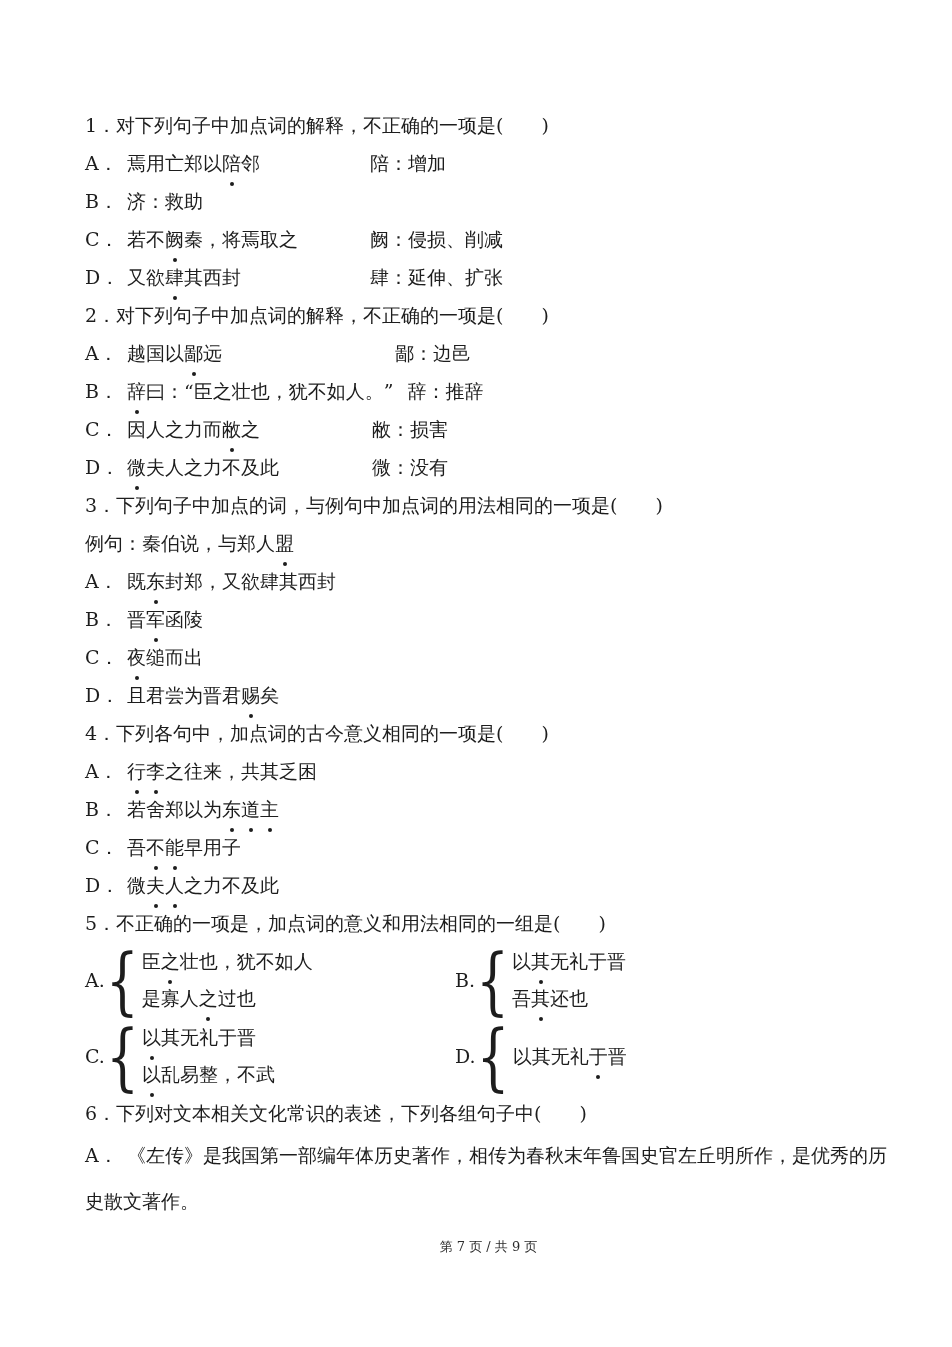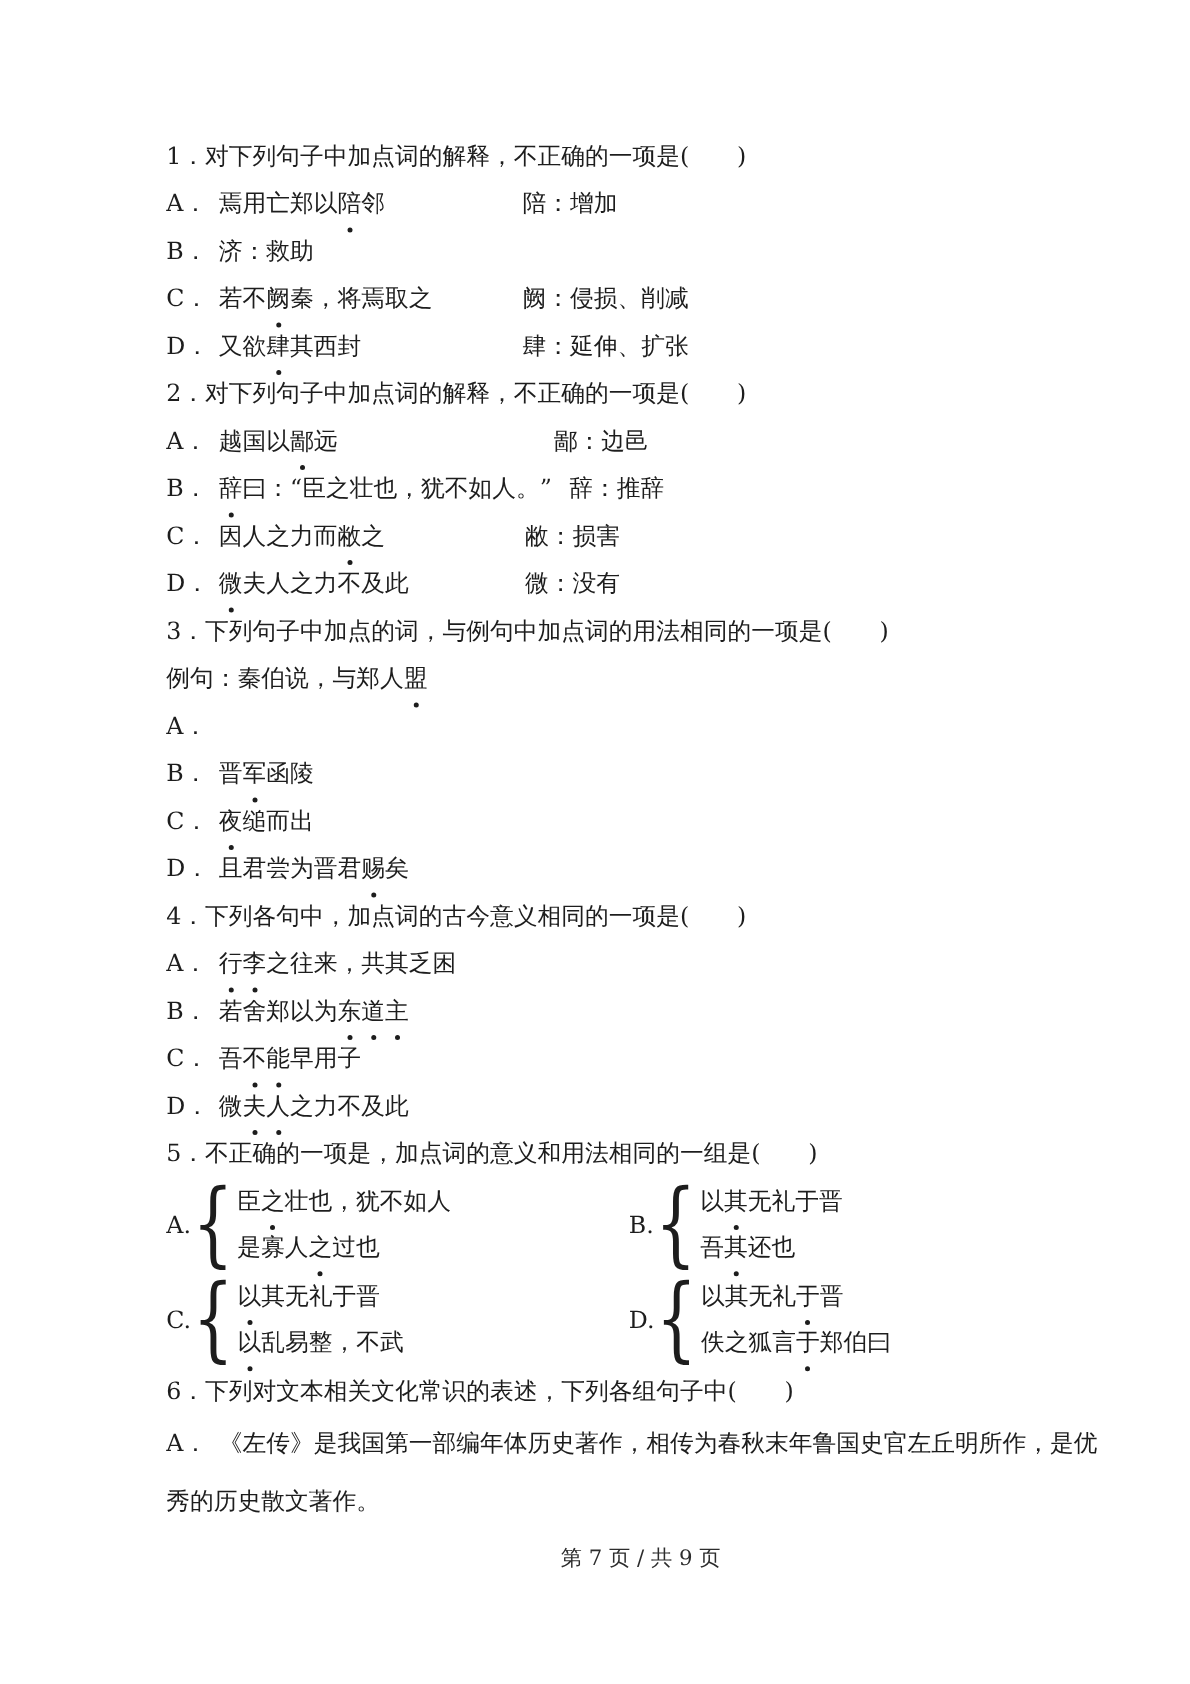--- a/index.html
+++ b/index.html
@@ -10,21 +10,20 @@
   body {
     width: 952px;
     height: 1347px;
     overflow: hidden;
     font-family: "DejaVu Serif", "Liberation Serif", serif;
     font-size: 19px;
     color: #1d1d1d;
   }
   .content {
     padding: 106px 60px 0 85px;
-    margin-left: 48px;
   }
   .line {
     line-height: 38px;
     white-space: nowrap;
   }
   .qnum {
     display: inline;
   }
   .opt-row {
     display: flex;
@@ -94,21 +93,21 @@
     white-space: normal;
   }
   .opt-label-inline {
     display: inline-block;
     width: 42px;
   }
   .footer {
     margin-top: 4px;
     text-align: center;
     line-height: 38px;
-    font-size: 17px;
+    font-size: 13px;
     color: #2c2c2c;
   }
 </style>
 </head>
 <body>
 
 <div class="content">
 
   <section>
     <div class="line"><span class="qnum">1．</span><span>对下列句子中加点词的解释，不正确的一项是(　　)</span></div>
@@ -155,20 +154,21 @@
       <span class="opt-phrase" style="min-width:245px"><span class="em">微</span><span>夫</span><span>人</span><span>之</span><span>力</span><span>不</span><span>及</span><span>此</span></span>
       <span class="opt-gloss">微：没有</span>
     </div>
   </section>
 
   <section>
     <div class="line"><span class="qnum">3．</span><span>下列句子中加点的词，与例句中加点词的用法相同的一项是(　　)</span></div>
     <div class="line"><span>例句：</span><span><span>秦</span><span>伯</span><span>说</span><span>，</span><span>与</span><span>郑</span><span>人</span><span class="em">盟</span></span></div>
     <div class="opt-row">
       <span class="opt-label">A．</span>
+      <span class="opt-phrase"><span>既</span><span class="em">东</span><span>封</span><span>郑</span><span>，</span><span>又</span><span>欲</span><span>肆</span><span>其</span><span>西</span><span>封</span></span>
     </div>
     <div class="opt-row">
       <span class="opt-label">B．</span>
       <span class="opt-phrase"><span>晋</span><span class="em">军</span><span>函</span><span>陵</span></span>
     </div>
     <div class="opt-row">
       <span class="opt-label">C．</span>
       <span class="opt-phrase"><span class="em">夜</span><span>缒</span><span>而</span><span>出</span></span>
     </div>
     <div class="opt-row">
@@ -224,21 +224,20 @@
         <div class="pair-lines">
           <div><span class="em">以</span><span>其</span><span>无</span><span>礼</span><span>于</span><span>晋</span></div>
           <div><span class="em">以</span><span>乱</span><span>易</span><span>整</span><span>，</span><span>不</span><span>武</span></div>
         </div>
       </div>
       <div class="pair">
         <span class="pair-label">D.</span>
         <span class="brace">{</span>
         <div class="pair-lines">
           <div><span>以</span><span>其</span><span>无</span><span>礼</span><span class="em">于</span><span>晋</span></div>
-          <div><span>佚</span><span>之</span><span>狐</span><span>言</span><span class="em">于</span><span>郑</span><span>伯</span><span>曰</span></div>
         </div>
       </div>
     </div>
   </section>
 
   <section>
     <div class="line"><span class="qnum">6．</span><span>下列对文本相关文化常识的表述，下列各组句子中(　　)</span></div>
     <div class="q6-opt">
       <span class="opt-label-inline">A．</span><span><span>《</span><span>左</span><span>传</span><span>》</span><span>是</span><span>我</span><span>国</span><span>第</span><span>一</span><span>部</span><span>编</span><span>年</span><span>体</span><span>历</span><span>史</span><span>著</span><span>作</span><span>，</span><span>相</span><span>传</span><span>为</span><span>春</span><span>秋</span><span>末</span><span>年</span><span>鲁</span><span>国</span><span>史</span><span>官</span><span>左</span><span>丘</span><span>明</span><span>所</span><span>作</span><span>，</span><span>是</span><span>优</span><span>秀</span><span>的</span><span>历</span><span>史</span><span>散</span><span>文</span><span>著</span><span>作</span><span>。</span></span>
     </div>

